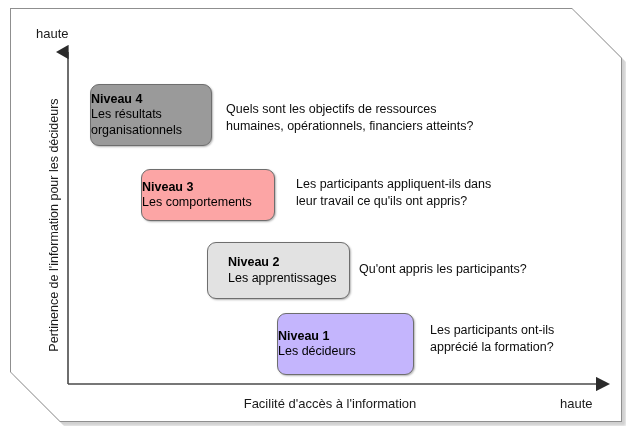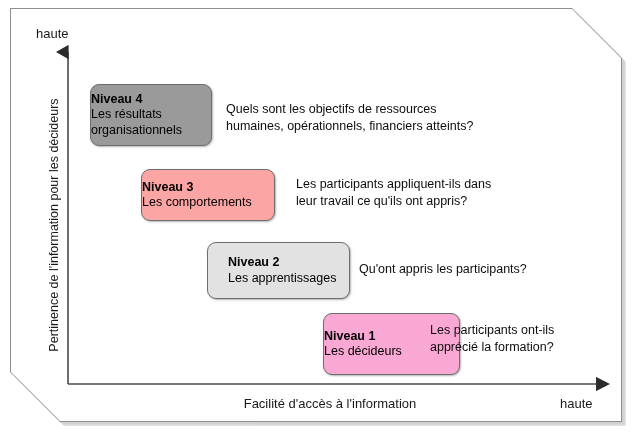--- a/index.html
+++ b/index.html
@@ -146,20 +146,20 @@
   </div>
   <div class="desc" id="desc-l3">Les participants appliquent-ils dans
 leur travail ce qu'ils ont appris?</div>
 
   <div class="lvl-box" id="box-l2" style="background: rgb(226, 226, 226); padding-left: 20px;">
     <div class="lvl-title">Niveau 2</div>
     <div class="lvl-sub">Les apprentissages</div>
   </div>
   <div class="desc" id="desc-l2">Qu'ont appris les participants?</div>
 
-  <div class="lvl-box" id="box-l1" style="background: #f9a8d4; margin-left: 46px;">
+  <div class="lvl-box" id="box-l1" style="background: #c4b5fd;">
     <div class="lvl-title">Niveau 1</div>
     <div class="lvl-sub">Les décideurs</div>
   </div>
   <div class="desc" id="desc-l1">Les participants ont-ils
 apprécié la formation?</div>
 
 </div>
 
 </body></html>

